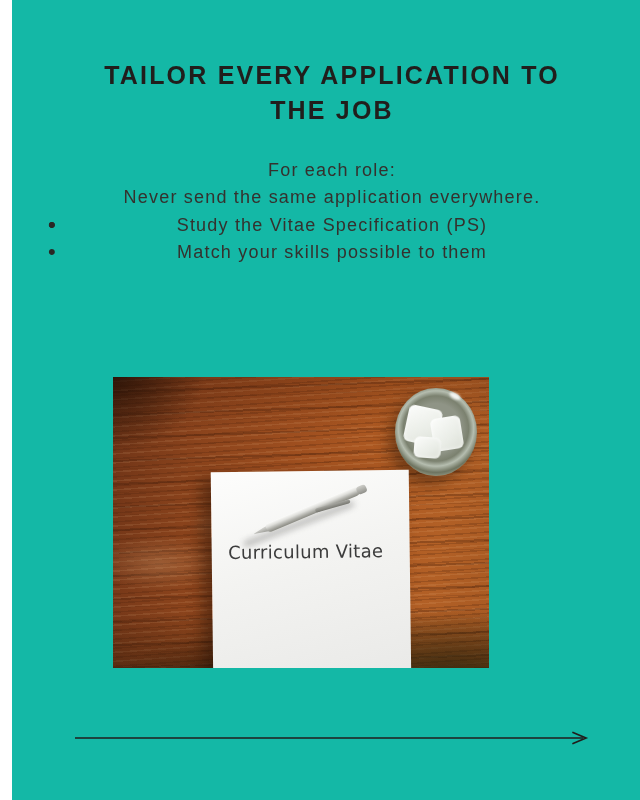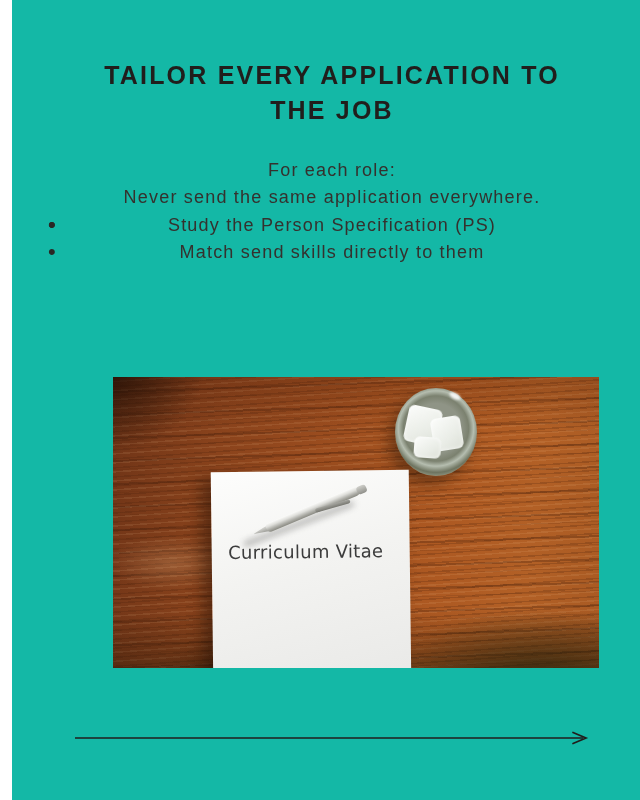--- a/index.html
+++ b/index.html
@@ -25,21 +25,21 @@
     font-size:18px;line-height:27.4px;letter-spacing:1.2px;
     color:#35312e;
   }
   .bline{position:relative;width:100%;text-align:center;}
   .bullet{
     position:absolute;left:36px;top:-1px;
     font-size:22px;letter-spacing:0;color:#2a2725;
   }
   
   .photo{
-    position:absolute;left:101px;top:377px;width:486px;height:291px;
+    position:absolute;left:101px;top:377px;width:376px;height:291px;
     overflow:hidden;
   }
   .wood{
     position:absolute;inset:0;
     background:
       radial-gradient(150px 130px at -2% -4%, rgba(22,10,3,0.8), rgba(22,10,3,0) 68%),
       radial-gradient(230px 100px at 88% 104%, rgba(35,32,10,0.75), rgba(35,32,10,0) 70%),
       radial-gradient(150px 70px at 30% 106%, rgba(40,18,6,0.55), rgba(40,18,6,0) 75%),
       radial-gradient(90px 40px at 12% 64%, rgba(235,190,140,0.22), rgba(235,190,140,0) 70%),
       radial-gradient(60px 26px at 31% 51%, rgba(235,195,150,0.18), rgba(235,195,150,0) 70%),
@@ -127,25 +127,25 @@
       <span>For each role:</span>
     </div>
     <div class="bline">
       <span>Never send the same application everywhere.</span>
     </div>
     <div class="bline">
       <span class="bullet">•</span>
     </div>
     <div class="bline">
       <span class="bullet">•</span>
-      <span>Study the Person Specification (PS)</span>
+      <span>Study the Vitae Specification (PS)</span>
     </div>
     <div class="bline">
       <span class="bullet">•</span>
-      <span>Match send skills directly to them</span>
+      <span>Match your skills possible to them</span>
     </div>
   </div>
 
   <div class="photo">
     <div class="wood"></div>
 
     <div class="glass">
       <div class="ice ice1"></div>
       <div class="ice ice2"></div>
       <div class="ice ice3"></div>

